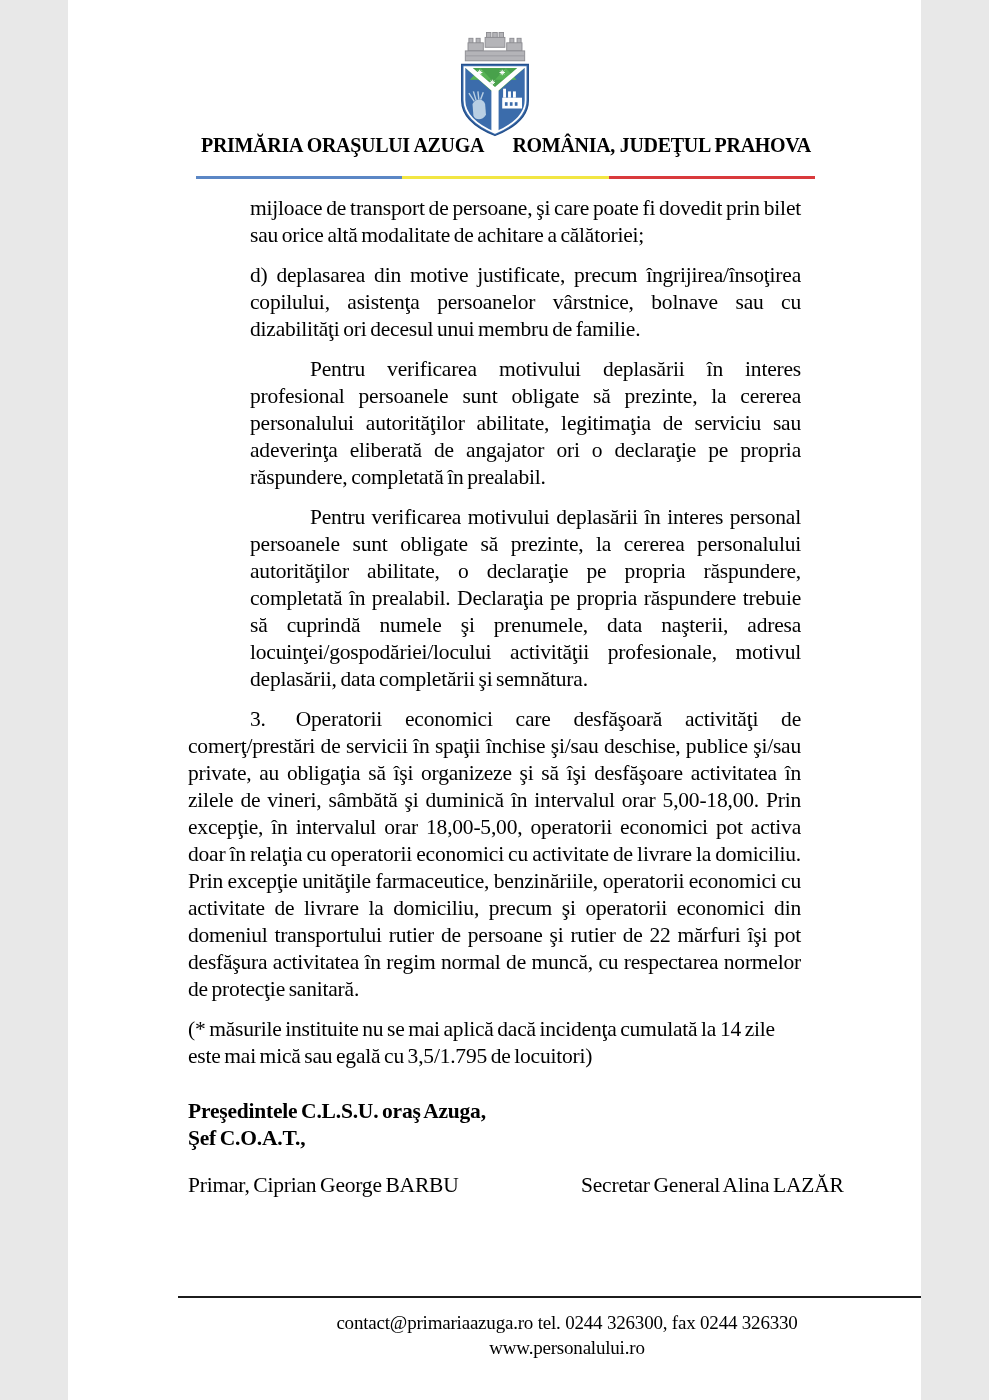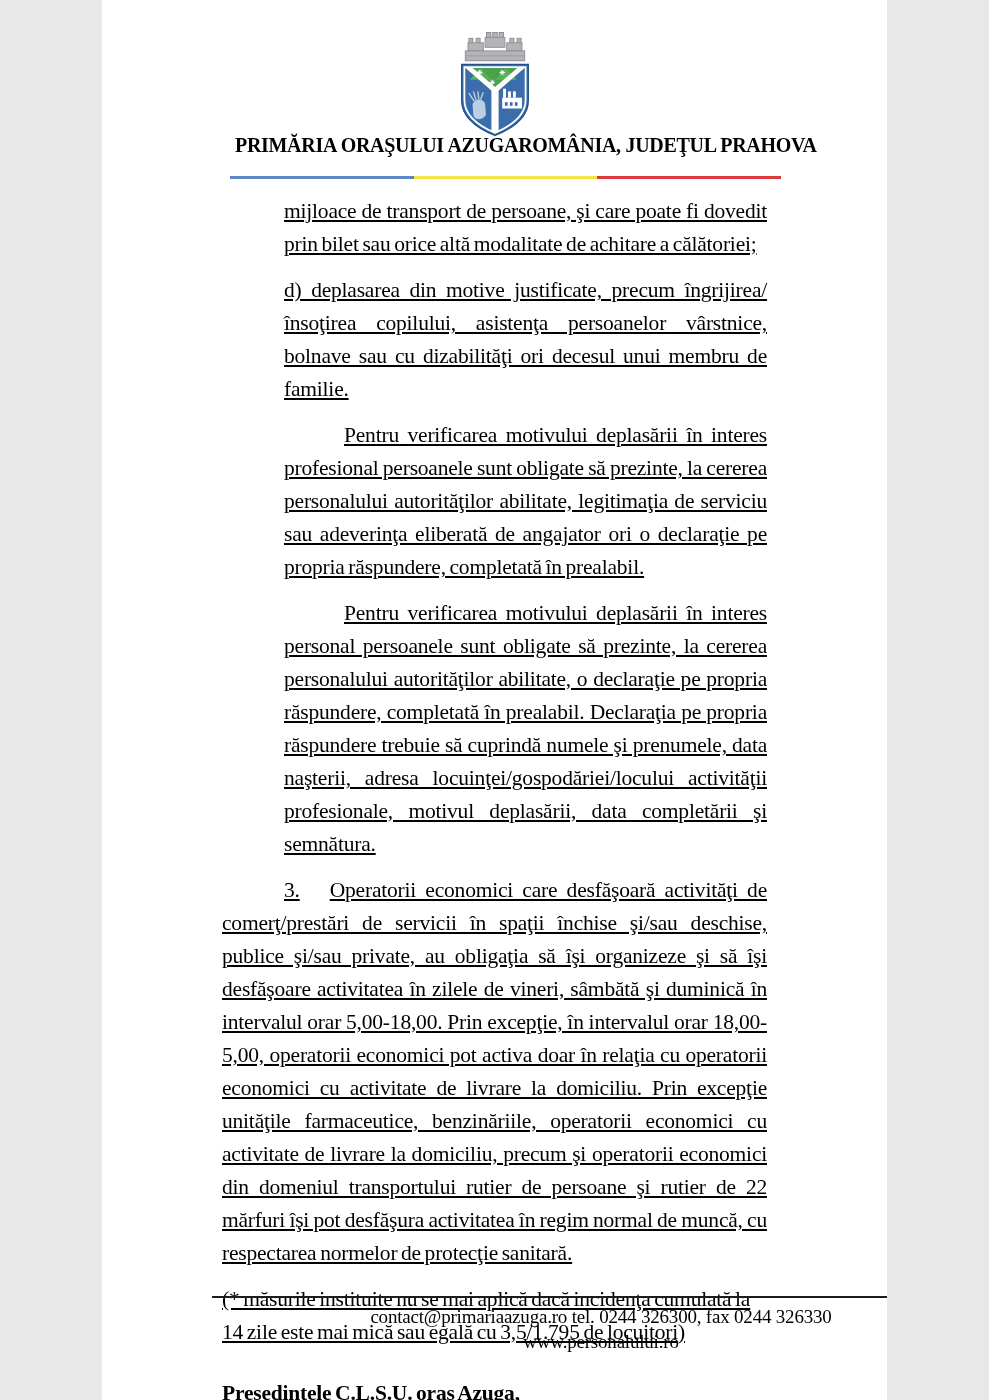--- a/index.html
+++ b/index.html
@@ -1,25 +1,24 @@
 <!DOCTYPE html>
 <html lang="ro"><head>
 <meta charset="utf-8">
 <style>
   html, body { margin: 0; padding: 0; background: #e8e8e8; }
   .page {
     position: relative;
-    width: 785px;
+    width: 853px;
     height: 1400px;
     margin: 0 auto;
     background: #ffffff;
     color: #000;
     font-family: "Liberation Serif", "DejaVu Serif", serif;
     overflow: hidden;
-    text-decoration: underline;
   }
 
   
   .header { position: relative; height: 185px; }
   .emblem {
     position: absolute;
     top: 32px; left: 50%;
     transform: translateX(-50%);
   }
   .header-titles {
@@ -40,21 +39,21 @@
   }
   .tricolor span { flex: 1 1 0; height: 100%; }
   .tri-blue   { background: #5b87c5; }
   .tri-yellow { background: #f2e643; }
   .tri-red    { background: #d93a3c; }
 
   
   .doc-body {
     margin: 10px 120px 0 120px;
     font-size: 21.5px;
-    line-height: 33px;
+    line-height: 27px;
     text-align: justify;
     letter-spacing: -0.2px;
     word-spacing: -1.5px;
   }
   .doc-body p { margin: 0 0 13px 0; }
   .indent-block { margin-left: 62px; }
   .findent { text-indent: 60px; }
   .numbered { text-indent: 62px; }
   .tab { display: inline-block; width: 30px; }
   .footnote {
@@ -68,21 +67,21 @@
   .sig-row-2 { margin-top: 20px; }
   .sig-left-1 { width: 466px; flex: none; }
   .sig-left-2 { width: 393px; flex: none; }
   .sig-cell { white-space: nowrap; }
 
   
   .footer {
     position: absolute;
     top: 1296px; left: 110px; width: 778px;
     border-top: 2px solid #1c1c1c;
-    padding-top: 6px;
+    padding-top: 12px;
     text-align: center;
     font-size: 19px;
     line-height: 25px;
     letter-spacing: -0.2px;
   }
 </style>
 </head>
 <body>
 
 <div class="page">
@@ -163,20 +162,24 @@
 
     <p class="numbered"><span>3.</span><span class="tab"></span><span>Operatorii economici care desfăşoară activităţi de comerţ/prestări de servicii în spaţii închise şi/sau deschise, publice şi/sau private, au obligaţia să îşi organizeze şi să îşi desfăşoare activitatea în zilele de vineri, sâmbătă şi duminică în intervalul orar 5,00-18,00. Prin excepţie, în intervalul orar 18,00-5,00, operatorii economici pot activa doar în relaţia cu operatorii economici cu activitate de livrare la domiciliu. Prin excepţie unităţile farmaceutice, benzinăriile, operatorii economici cu activitate de livrare la domiciliu, precum şi operatorii economici din domeniul transportului rutier de persoane şi rutier de 22 mărfuri îşi pot desfăşura activitatea în regim normal de muncă, cu respectarea normelor de protecţie sanitară.</span></p>
 
     <p class="footnote">(* măsurile instituite nu se mai aplică dacă incidenţa cumulată la 14 zile este mai mică sau egală cu 3,5/1.795 de locuitori)</p>
 
     <div class="sig-row sig-row-1">
       <span class="sig-cell sig-left-1">Preşedintele C.L.S.U. oraş Azuga,</span>
       <span class="sig-cell">Şef C.O.A.T.,</span>
     </div>
 
+    <div class="sig-row sig-row-2">
+      <span class="sig-cell sig-left-2">Primar, Ciprian George BARBU</span>
+      <span class="sig-cell">Secretar General Alina LAZĂR</span>
+    </div>
   </div>
 
   <div class="footer">
     <div>contact@primariaazuga.ro tel. 0244 326300, fax 0244 326330</div>
     <div>www.personalului.ro</div>
   </div>
 
 </div>
 
 </body></html>

